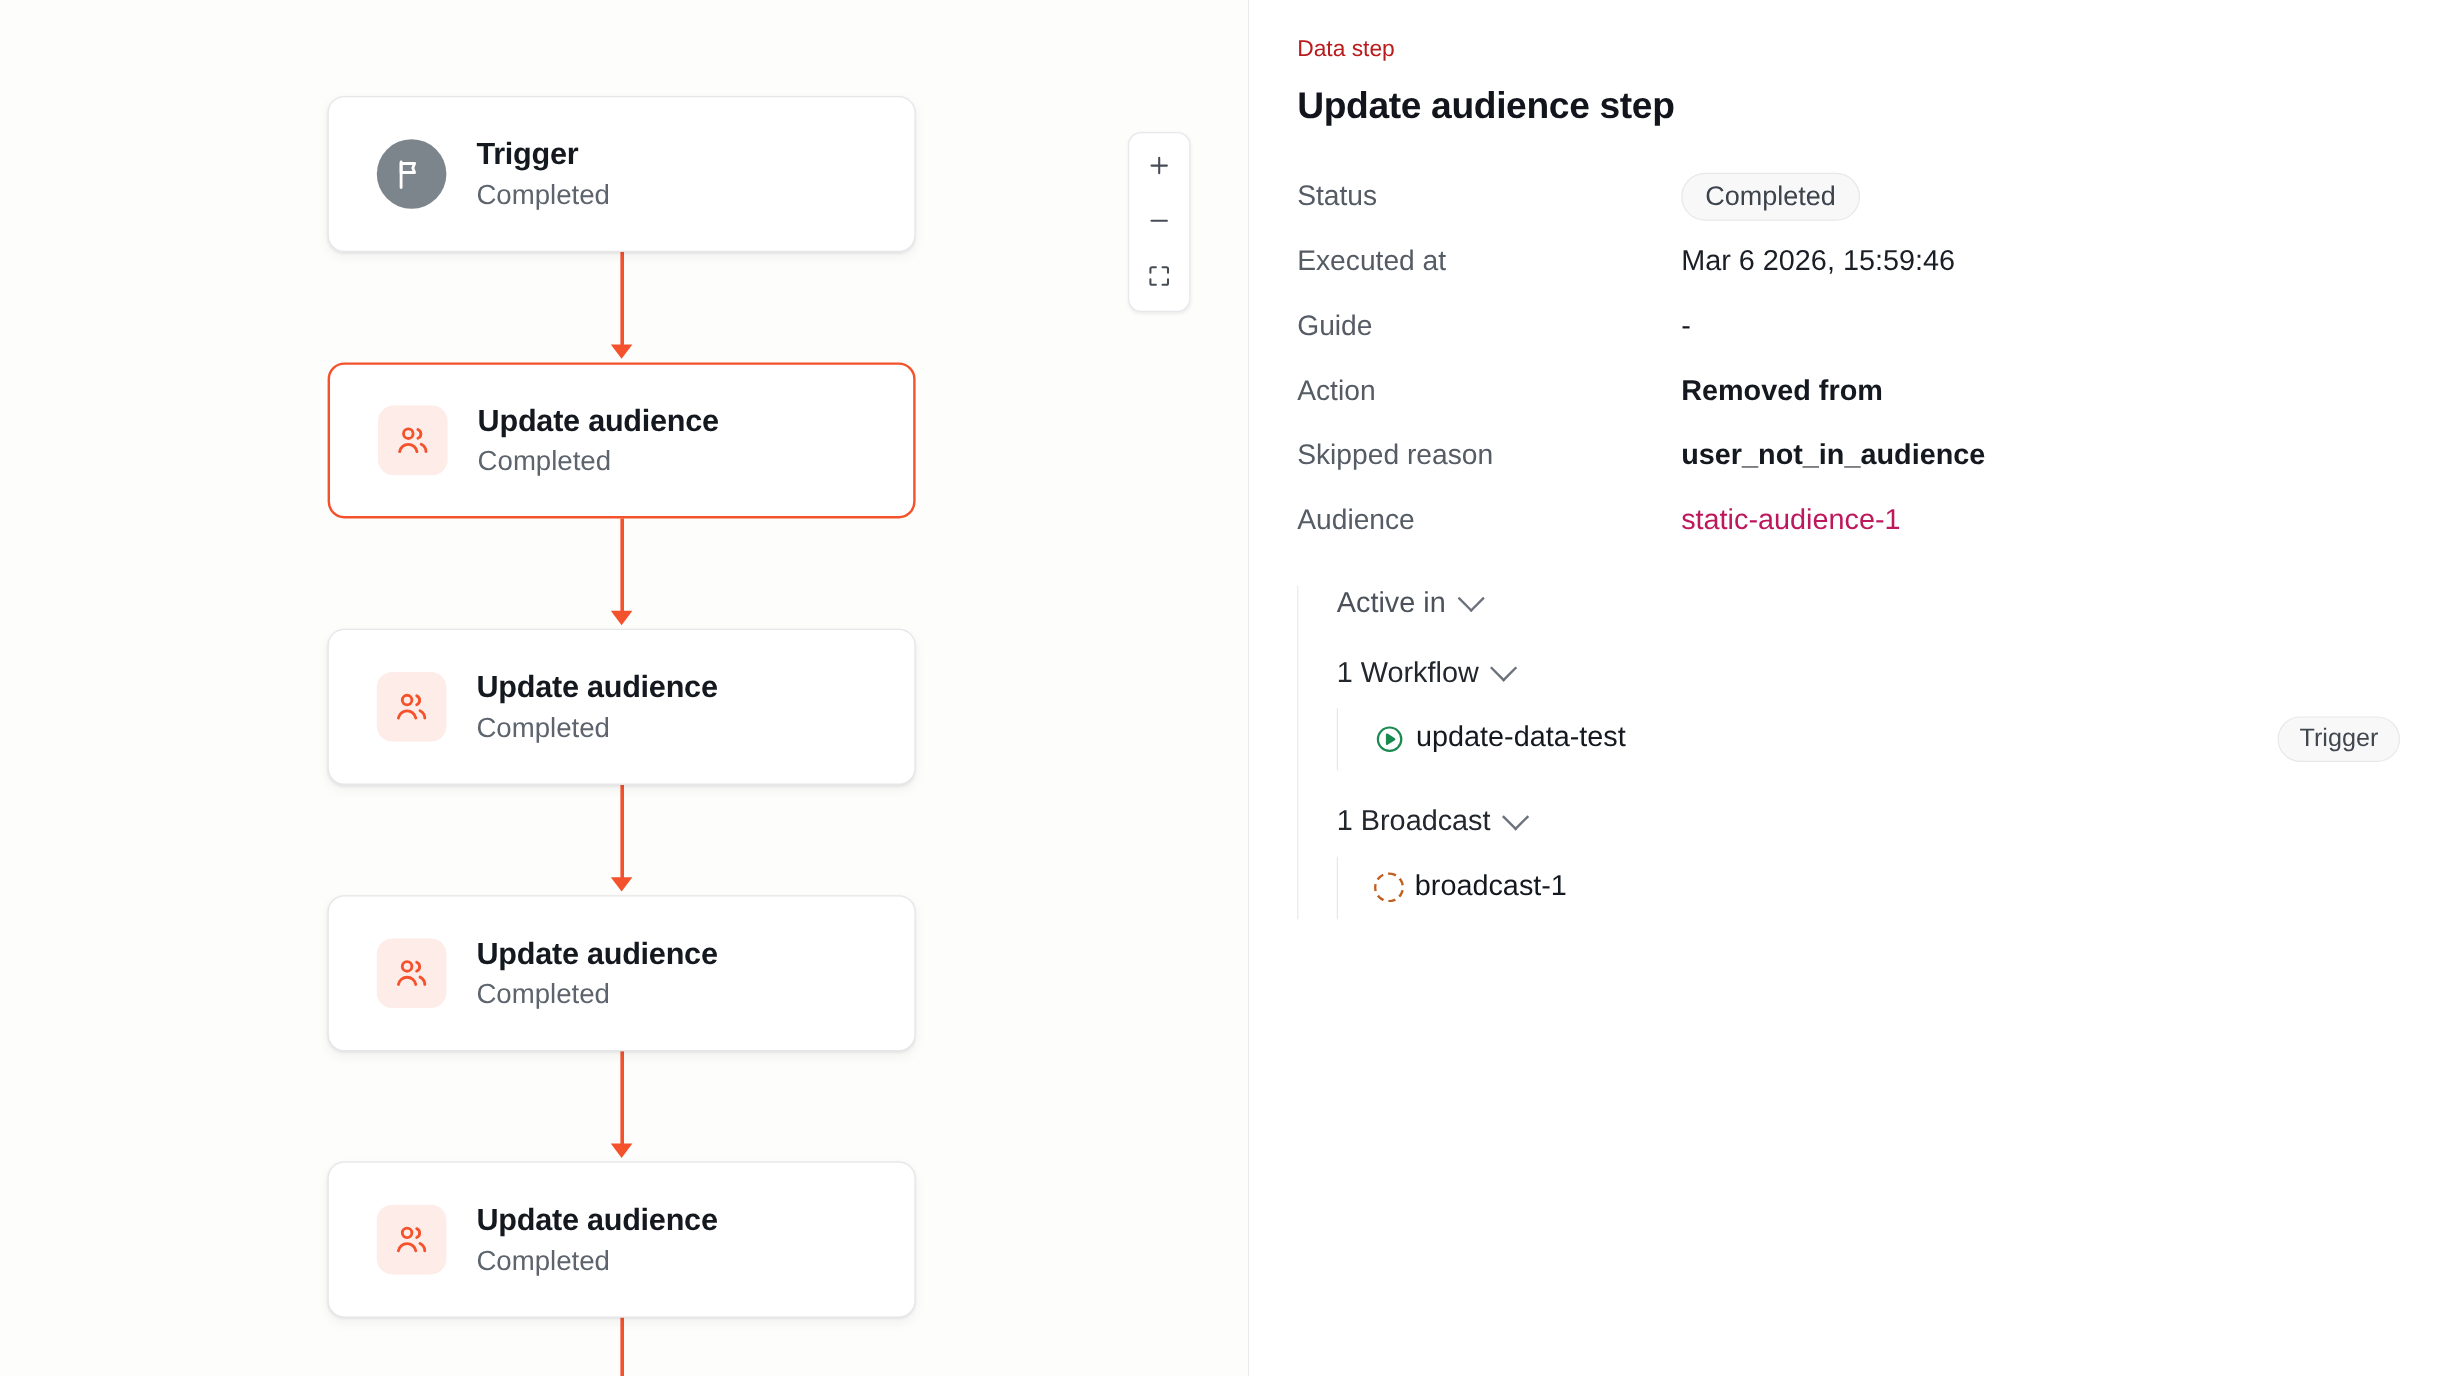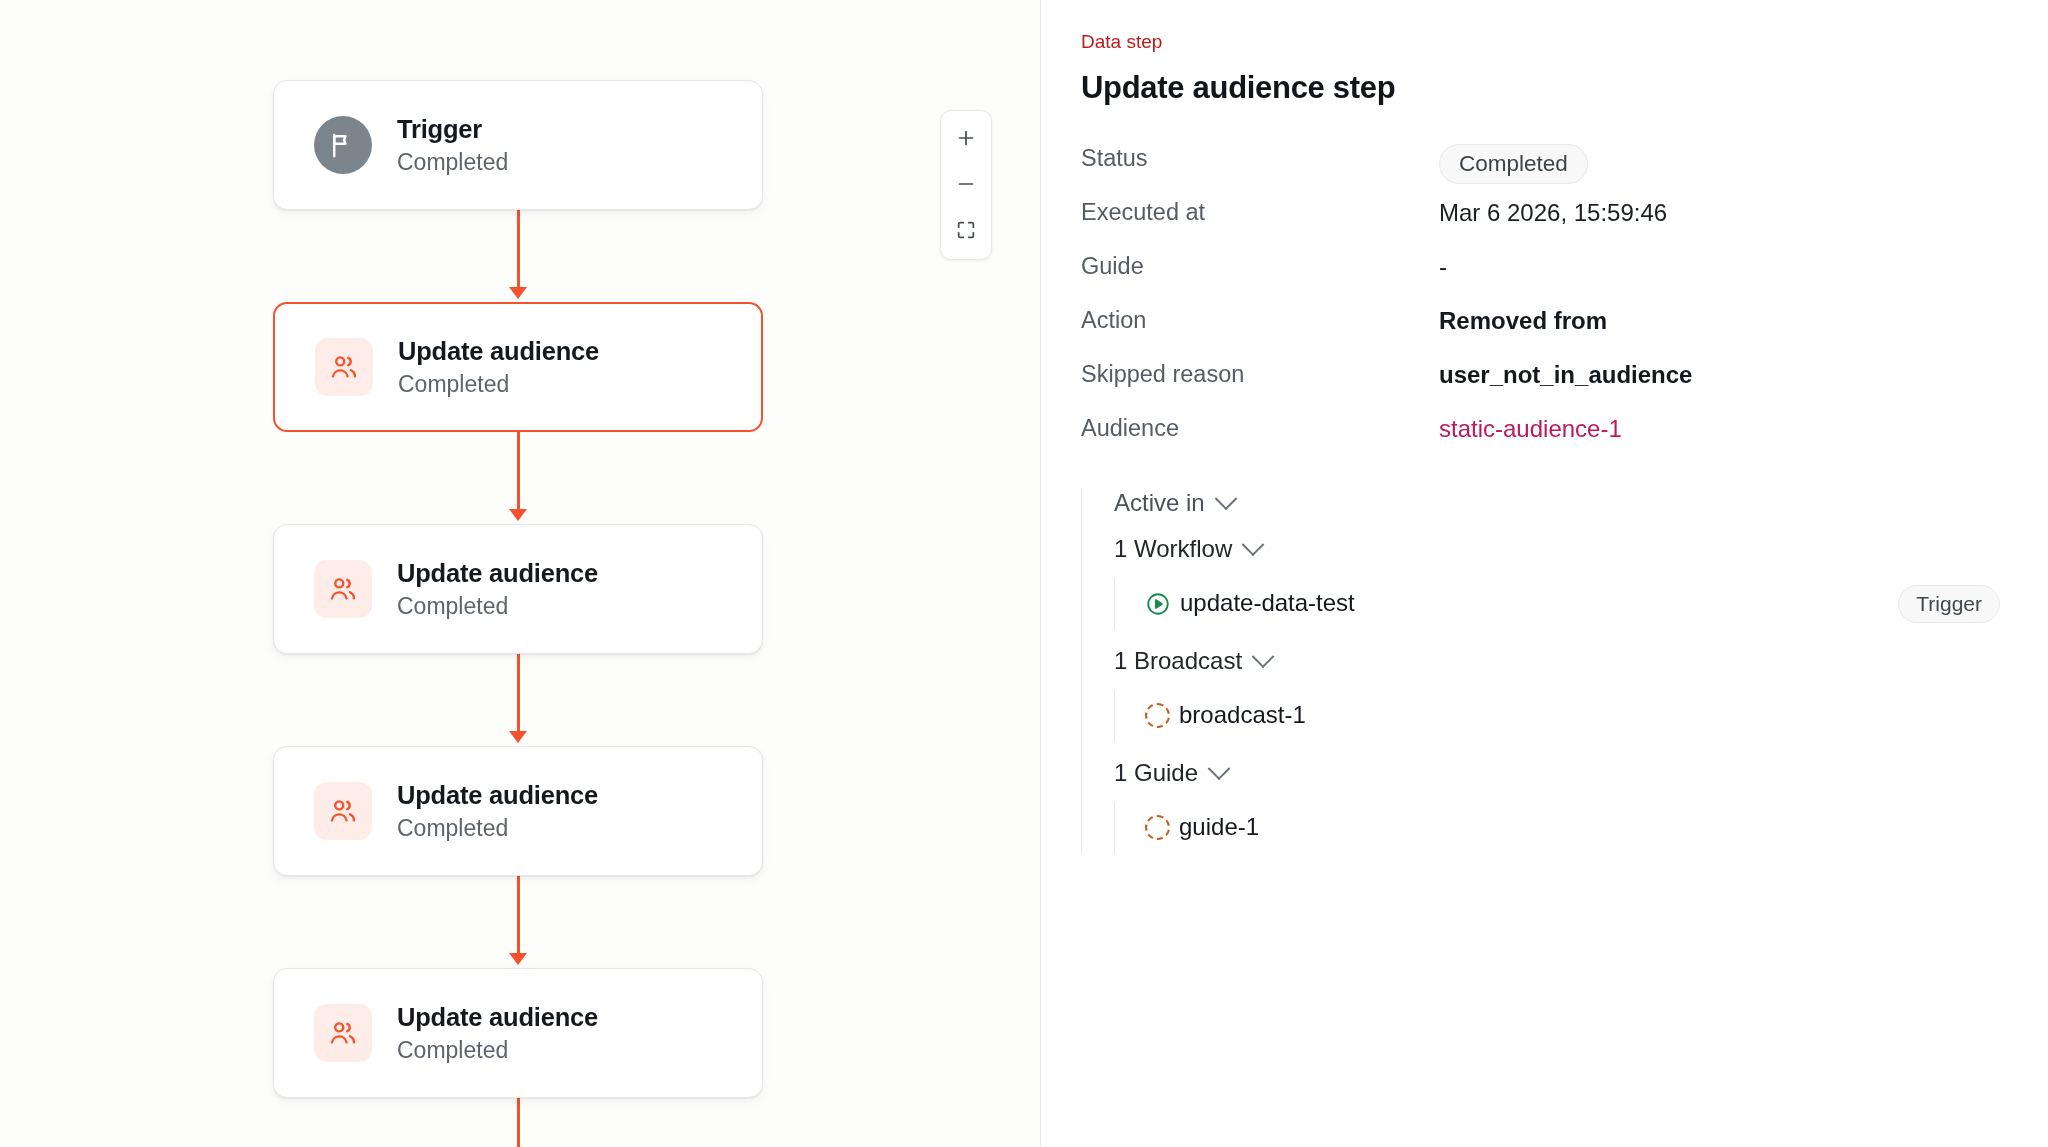--- a/index.html
+++ b/index.html
@@ -152,23 +152,23 @@
     font-size: 31px;
     font-weight: bold;
     color: #12161c;
     letter-spacing: -0.3px;
     line-height: 1.2;
   }
 
   
   .detail-row {
     display: flex;
+    align-items: center;
     min-height: 40px;
     margin-bottom: 14px;
-    gap: 38px;
   }
   .detail-label {
     width: 320px;
     flex: 0 0 320px;
     font-size: 23.5px;
     color: #555c65;
     line-height: 1.25;
   }
   .detail-value {
     font-size: 24px;
@@ -214,21 +214,21 @@
   }
   .sec-head.grp .lbl { color: #22272e; }
   .chev {
     display: inline-block;
     width: 16px; height: 16px;
     border-right: 2.2px solid #6b727b;
     border-bottom: 2.2px solid #6b727b;
     transform: rotate(45deg) translate(-3px,-3px);
   }
 
-  .grp-block { margin-top: 16px; }
+  .grp-block { margin-top: 28px; }
   .grp-items {
     margin-top: 14px;
     padding-left: 14px;
     border-left: 1.5px solid #e6e7e9;
   }
   .item-row {
     display: flex;
     align-items: center;
     gap: 9px;
     height: 52px;
@@ -455,28 +455,16 @@
           <span class="chev"></span>
         </div>
         <div class="grp-items">
           <div class="item-row">
             <span class="dashed-circle"></span>
             <span class="item-label">broadcast-1</span>
           </div>
         </div>
       </div>
 
-      <div class="grp-block">
-        <div class="sec-head grp">
-          <span class="lbl">1 Guide</span>
-          <span class="chev"></span>
-        </div>
-        <div class="grp-items">
-          <div class="item-row">
-            <span class="dashed-circle"></span>
-            <span class="item-label">guide-1</span>
-          </div>
-        </div>
-      </div>
 
     </div>
   </div>
 </div>
 
 </body></html>

